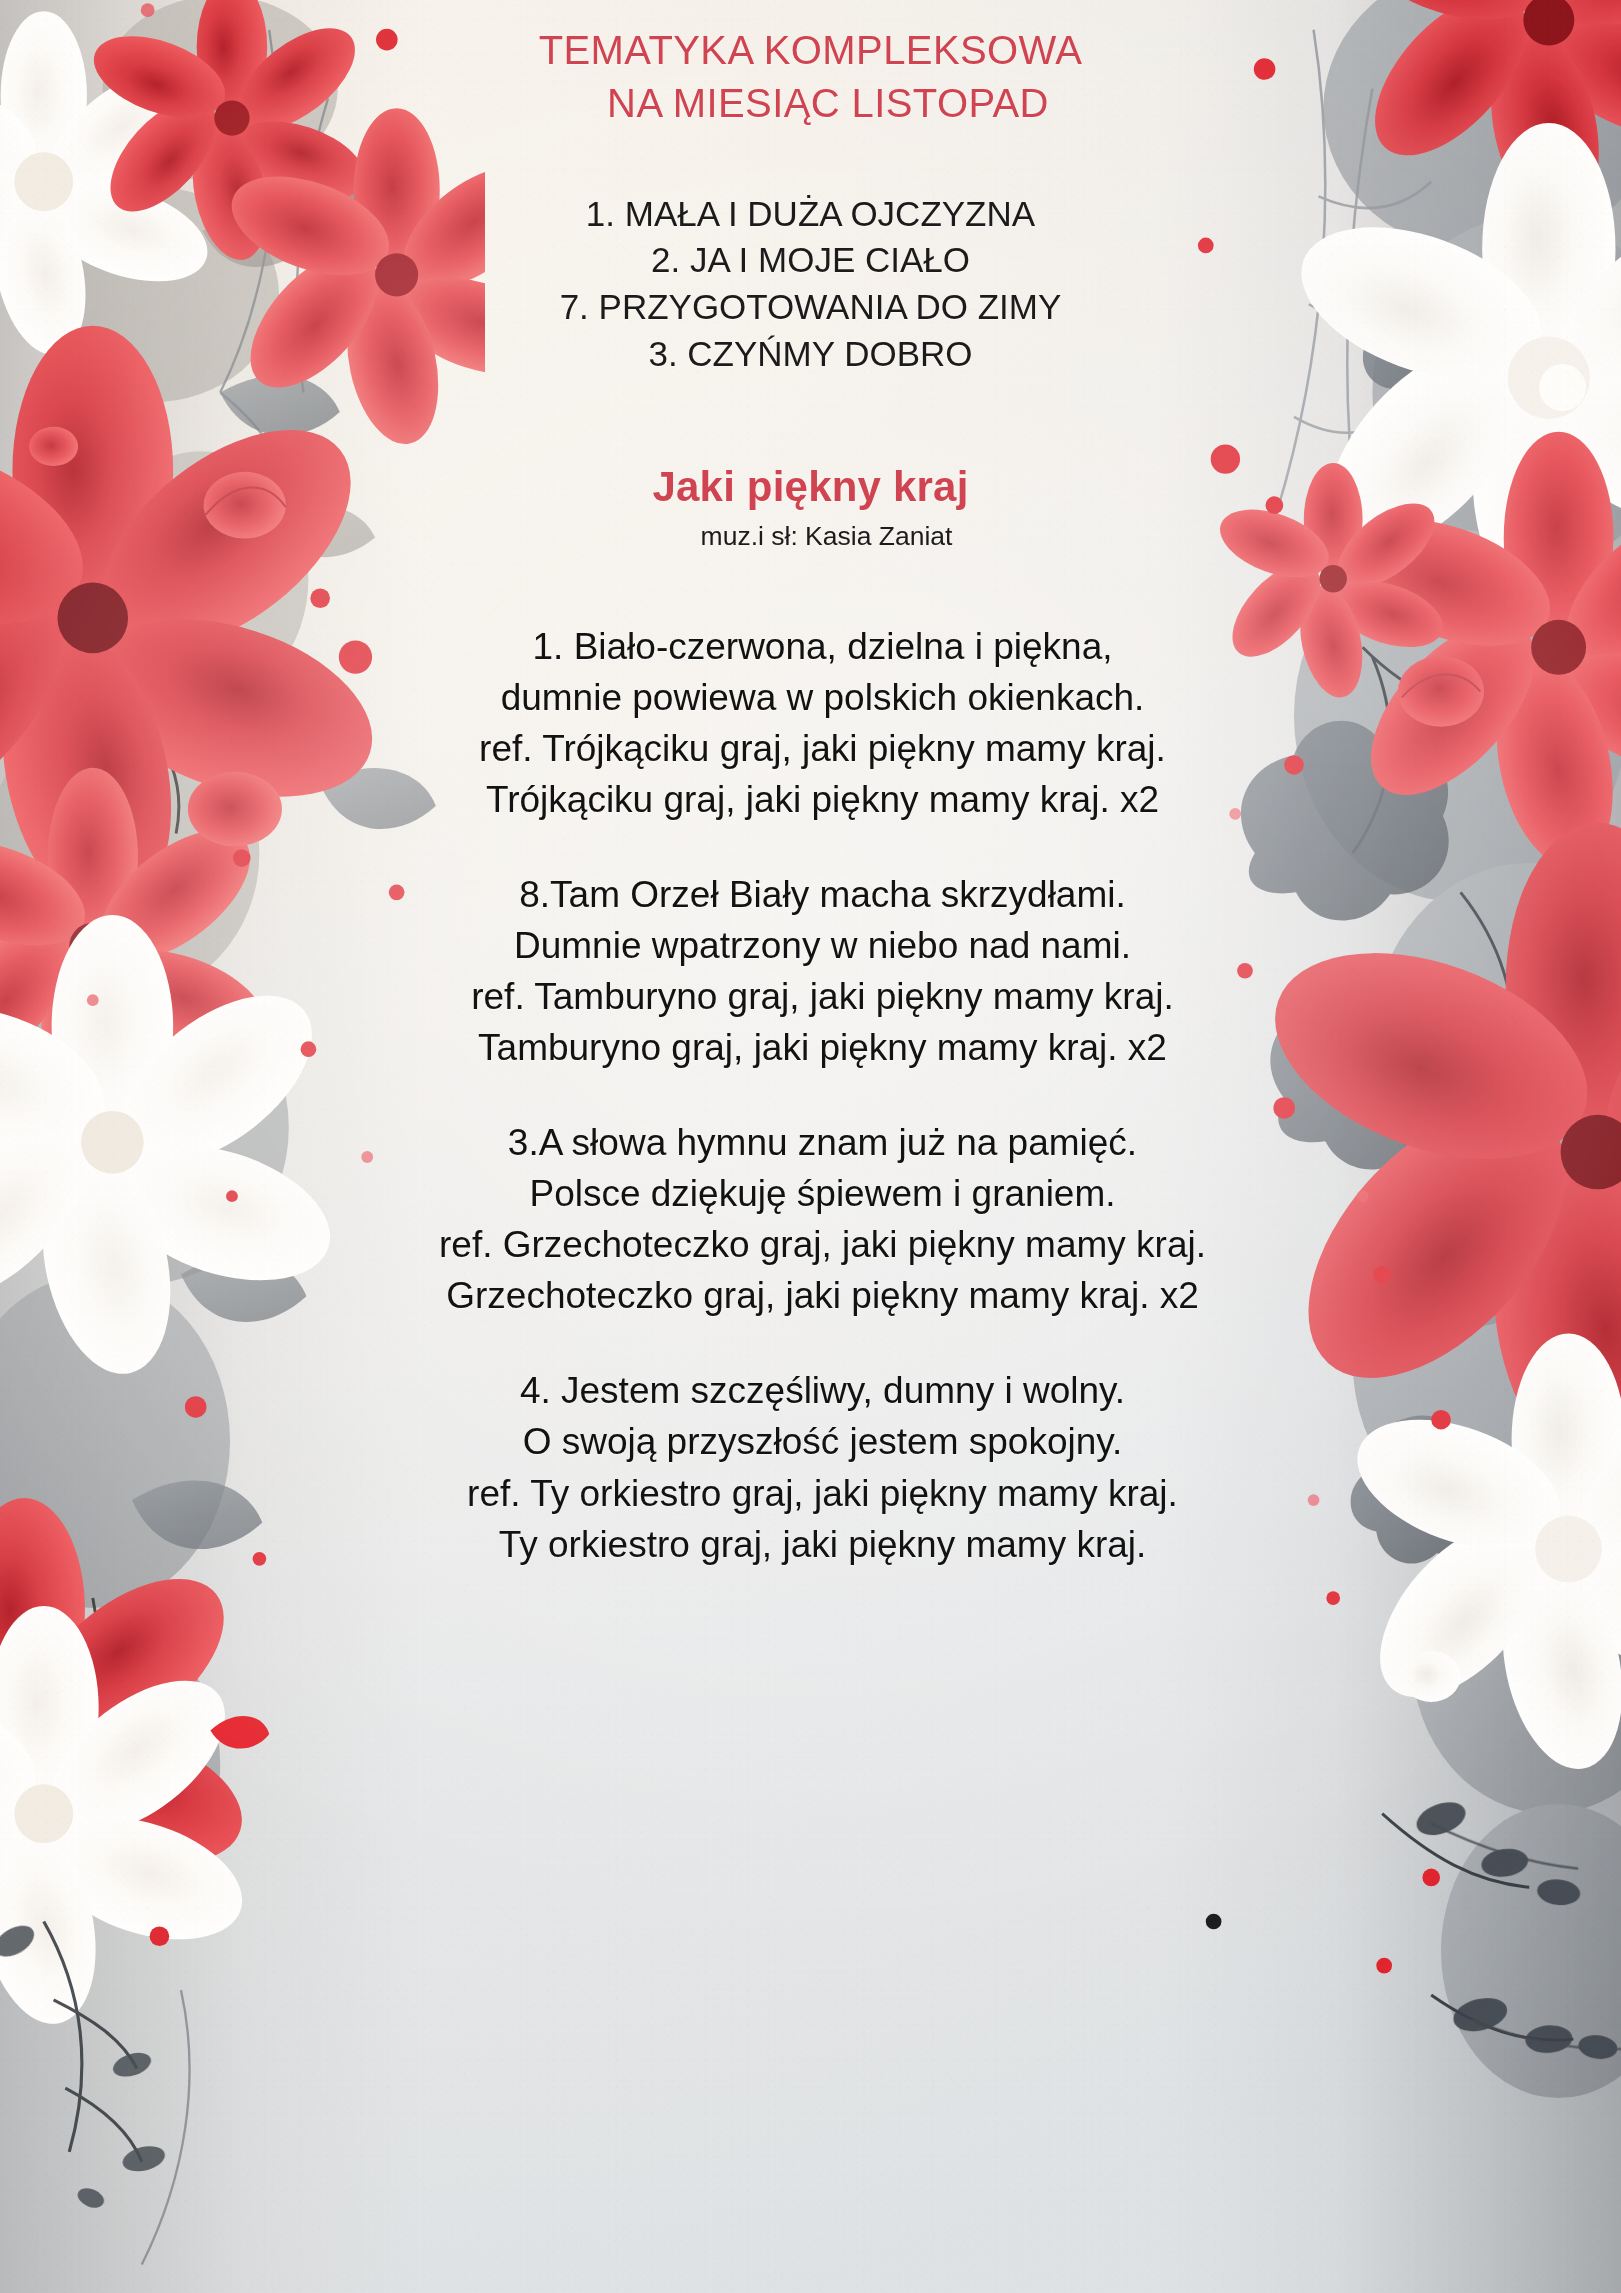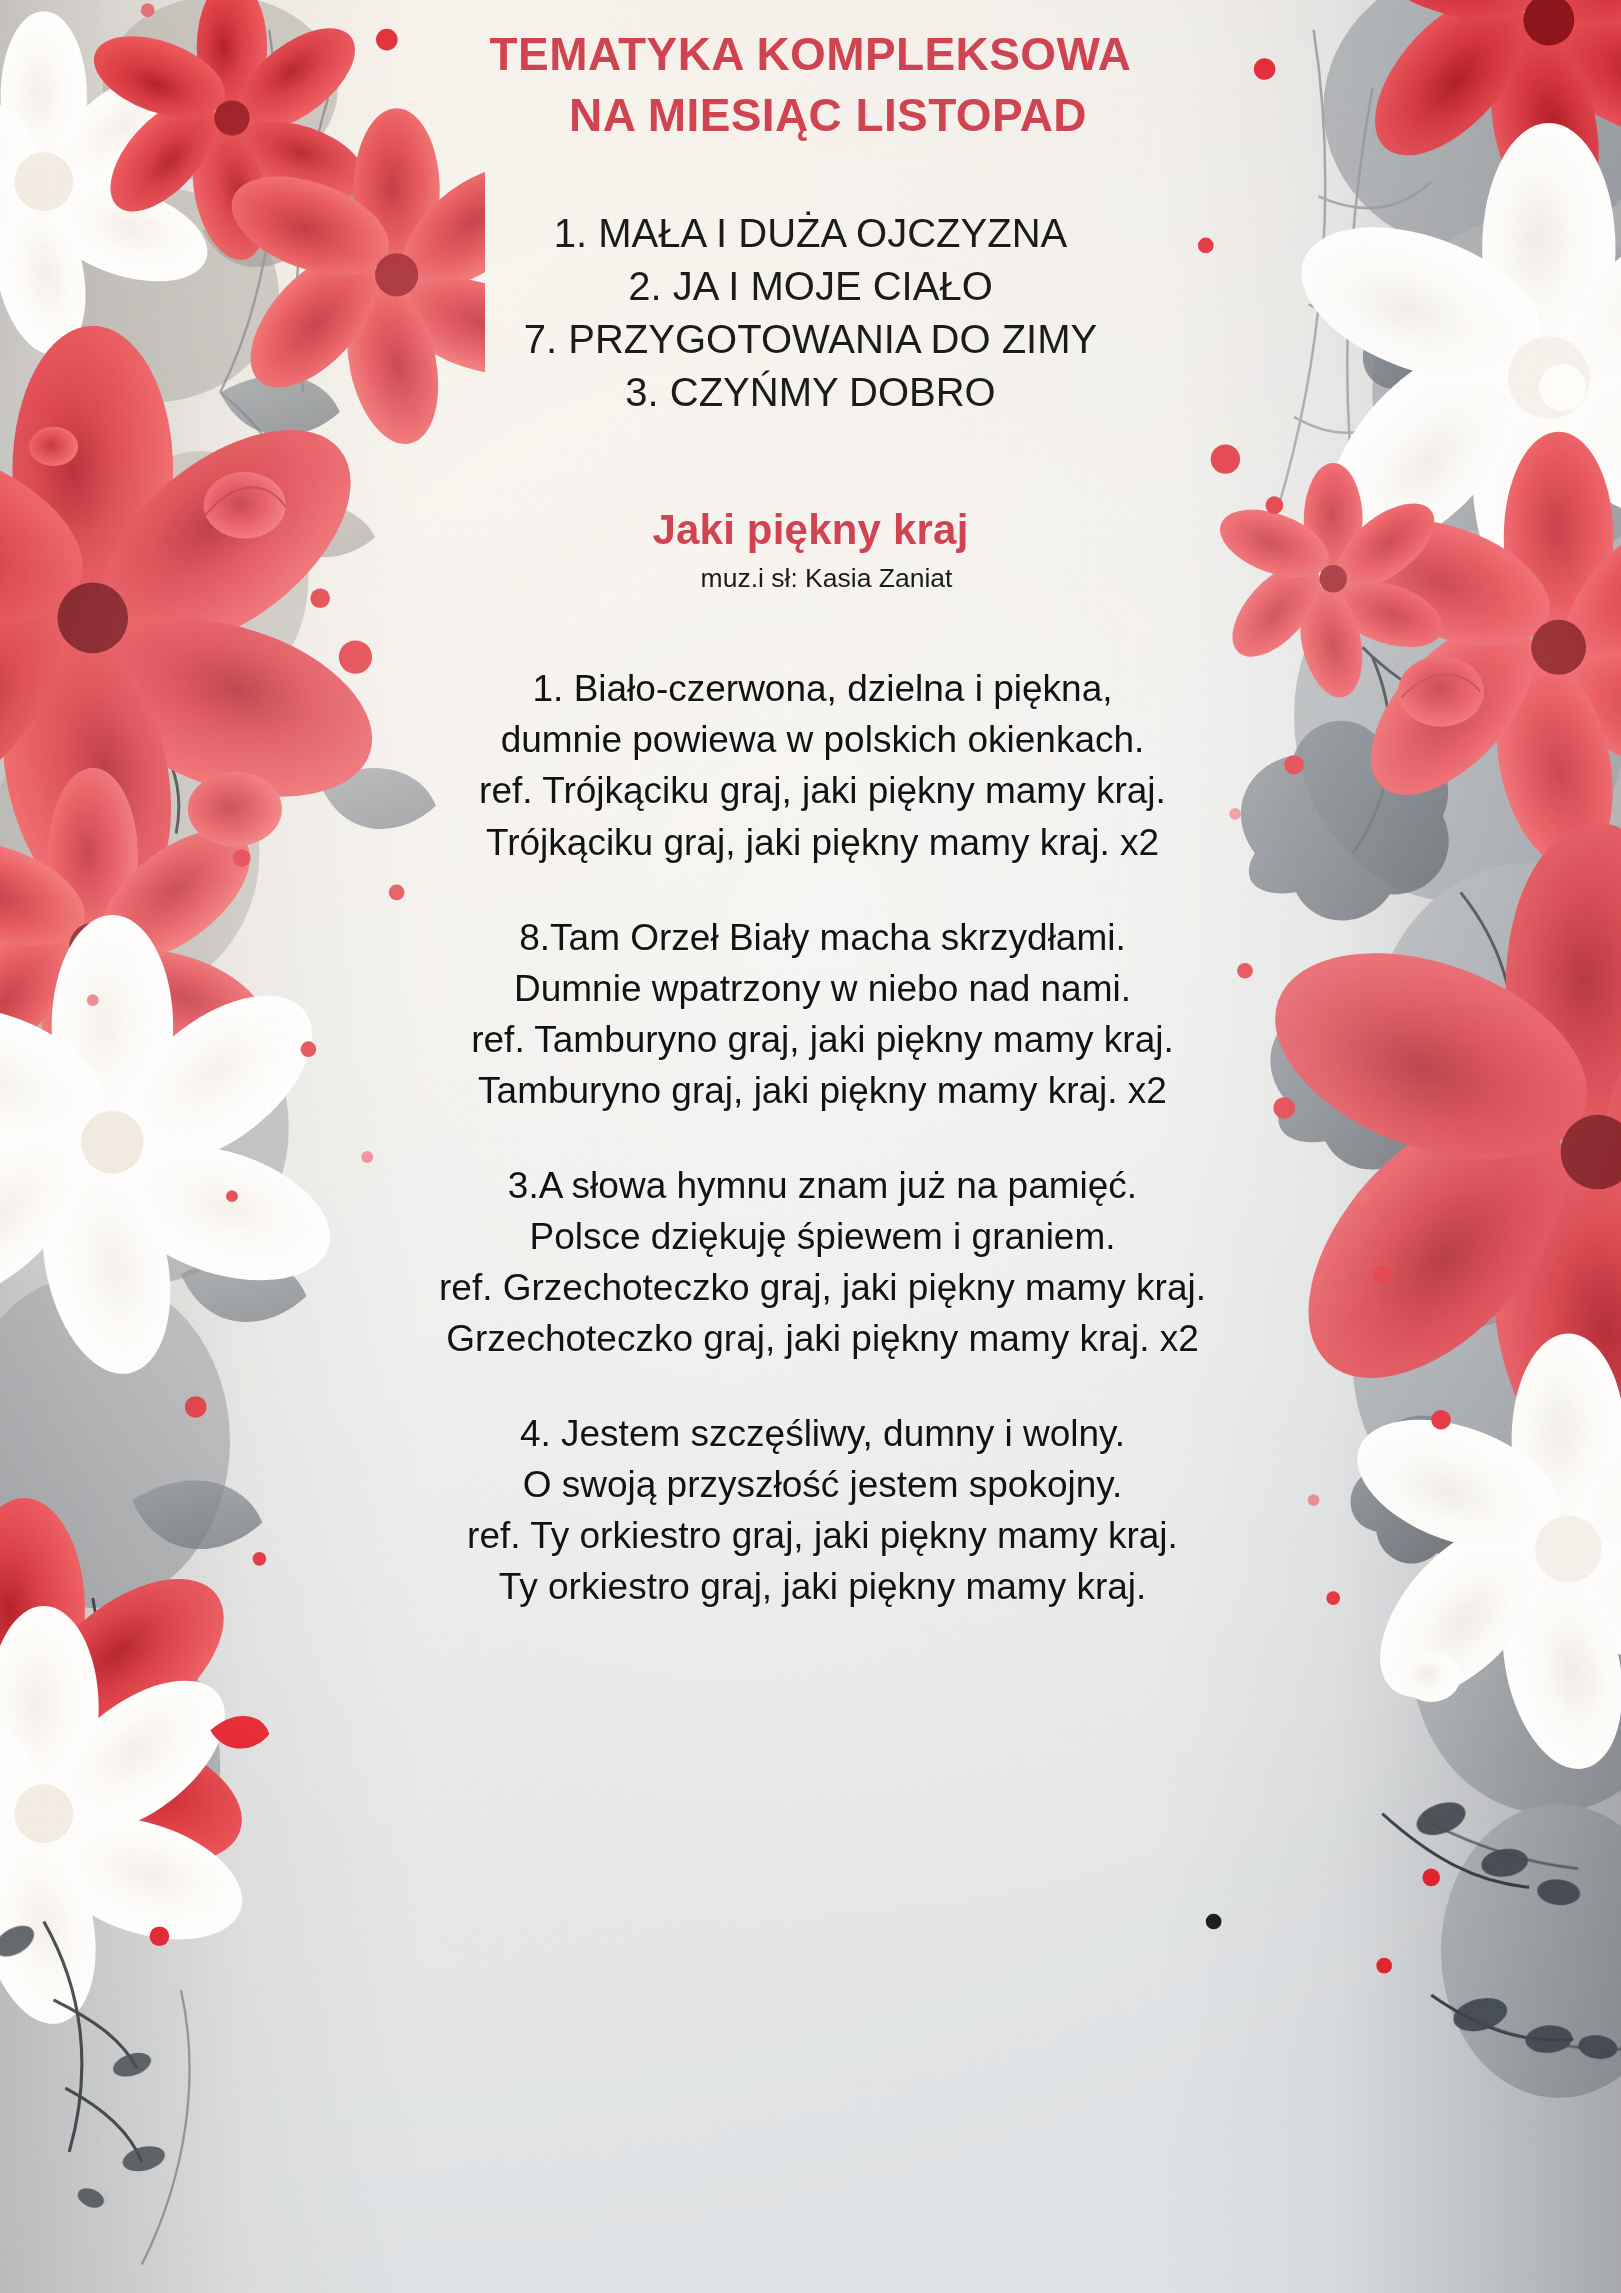--- a/index.html
+++ b/index.html
@@ -66,32 +66,32 @@
   
   .content{
     position:absolute; inset:0;
     z-index:5;
     padding:23.5px 0 0 0;
     text-align:center;
   }
 
   .heading{
     color:#cf4450;
-    font-weight:bold;
-    font-size:46px;
+    font-weight:normal;
+    font-size:40px;
     letter-spacing:0.4px;
     line-height:1.33;
     text-shadow:0 1px 0 rgba(255,255,255,.55);
   }
   .heading .l2{ display:block;padding-left:35px; }
 
   .topic-list{
     margin-top:61px;
     color:#1b1b1b;
-    font-size:40px;
+    font-size:35px;
     line-height:1.33;
     font-weight:400;
   }
   .topic-list div{ text-shadow:0 1px 0 rgba(255,255,255,.5); }
 
   .song-title{
     margin-top:86px;
     color:#cf4450;
     font-weight:bold;
     font-size:42px;

